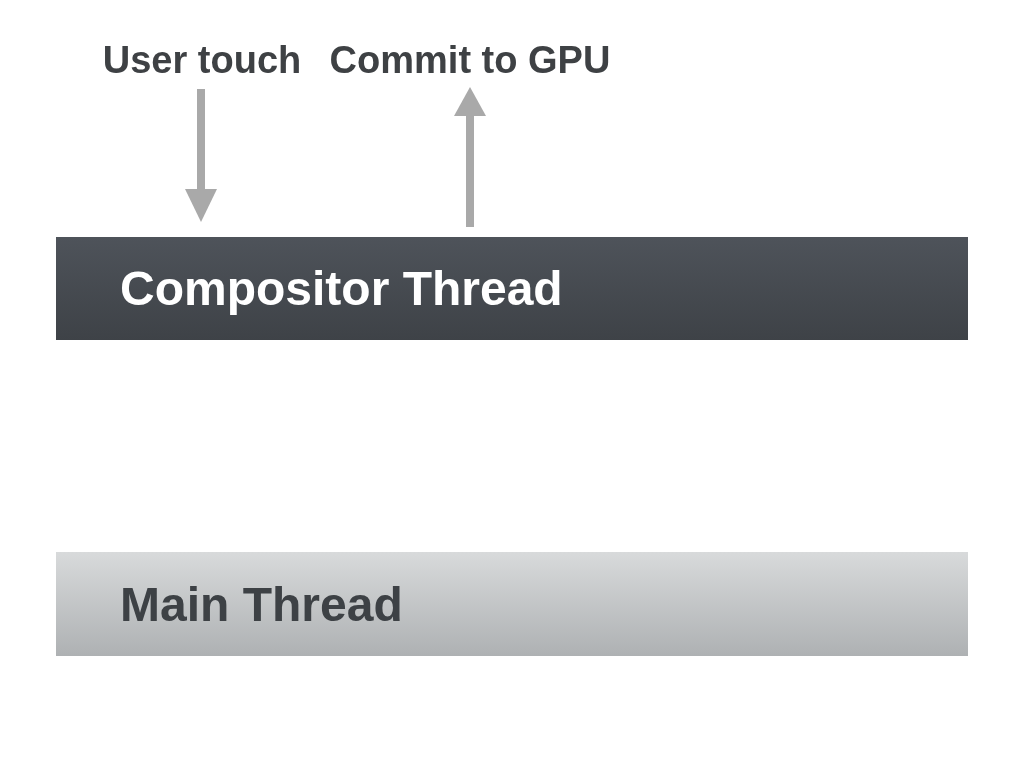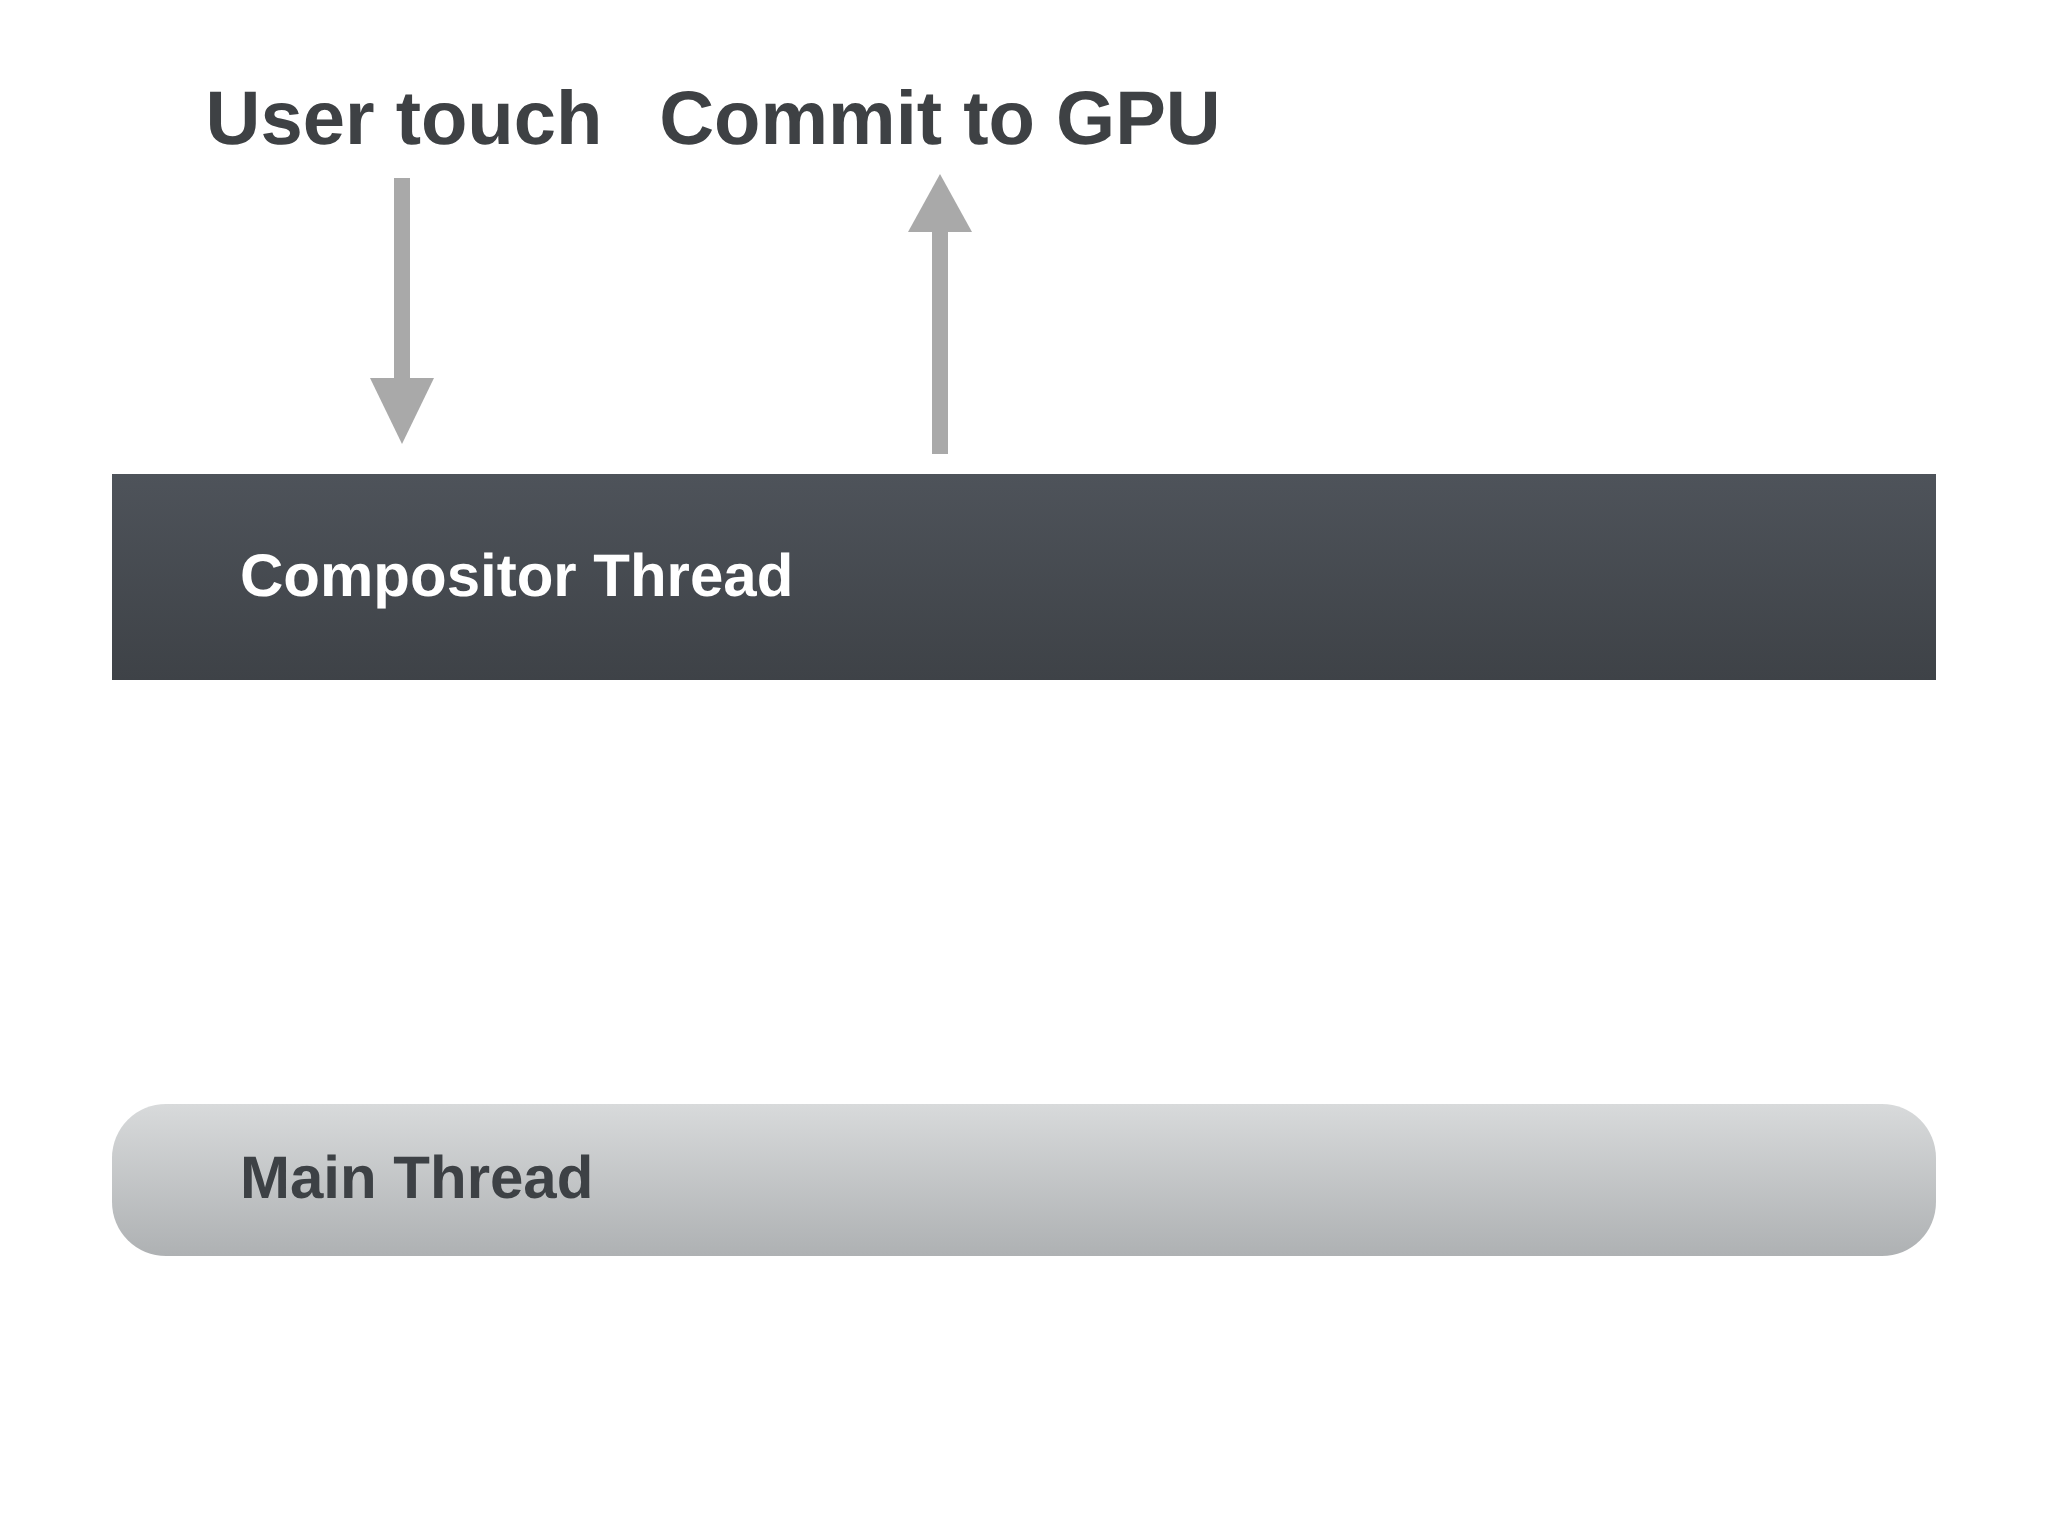--- a/index.html
+++ b/index.html
@@ -39,41 +39,40 @@
   .thread-bar {
     position: absolute;
     left: 56px;
     width: 912px;
     display: flex;
     align-items: center;
     box-sizing: border-box;
     padding-left: 64px;
   }
   .thread-bar .thread-label {
-    font-size: 30px;
+    font-size: 48px;
     font-weight: bold;
     white-space: nowrap;
   }
   .thread-bar.compositor {
     top: 237px;
     height: 103px;
     background: linear-gradient(to bottom,
       var(--compositor-top, #4e535a),
       var(--compositor-bottom, #3e4247));
   }
   .thread-bar.compositor .thread-label {
     color: var(--compositor-text, #ffffff);
   }
   .thread-bar.main {
     top: 552px;
-    height: 76px;
+    height: 104px;
     background: linear-gradient(to bottom,
       var(--main-top, #d8dadb),
       var(--main-bottom, #aeb1b3));
-    border-radius: 27px;
   }
   .thread-bar.main .thread-label {
     color: var(--main-text, #3d4145);
   }
 </style>
 </head>
 <body>
 
 <div class="canvas">
 

